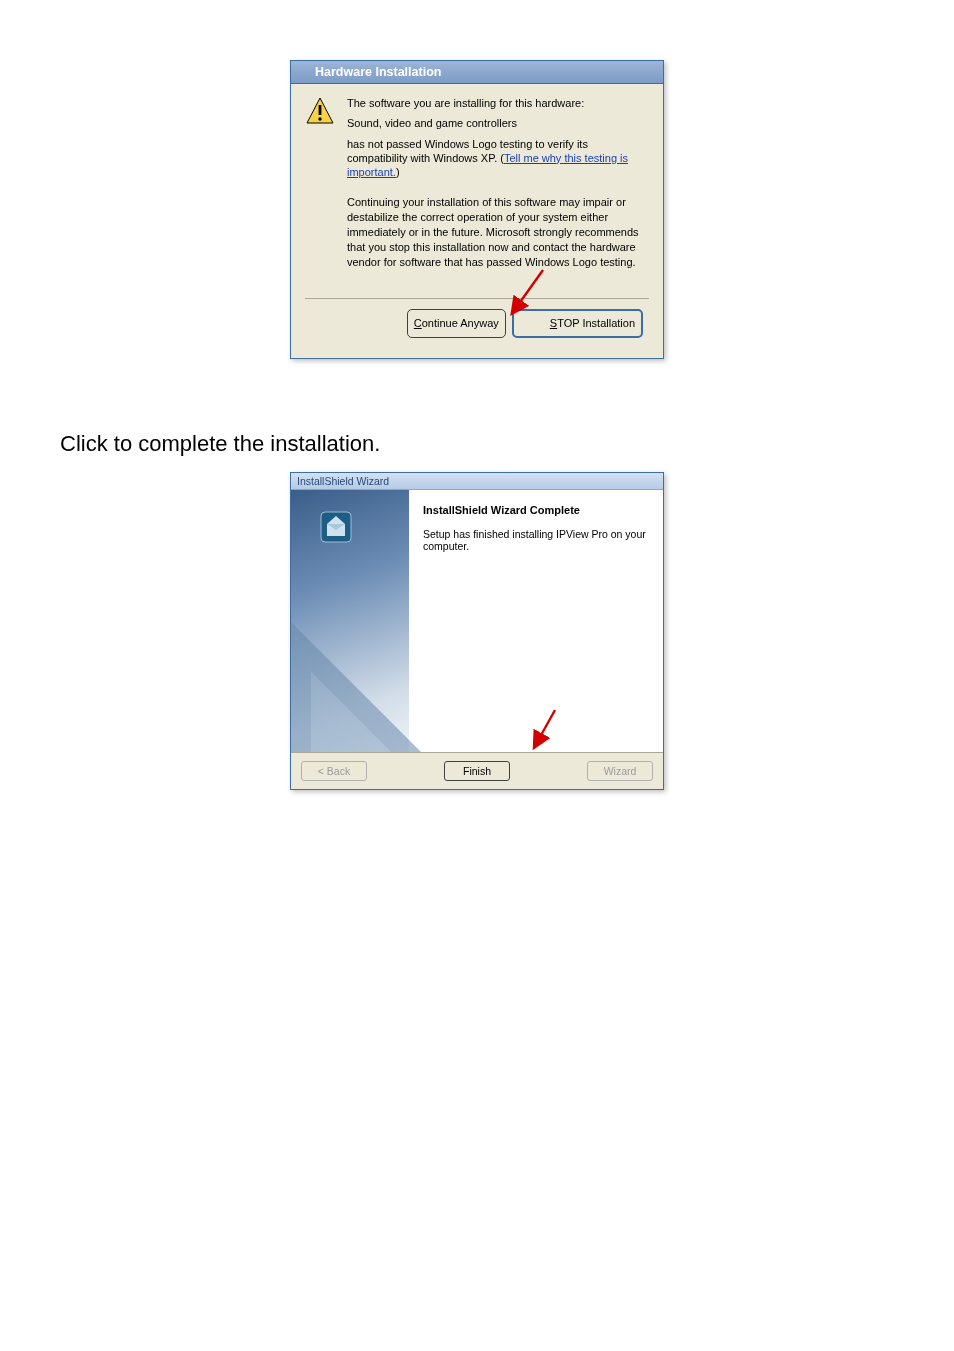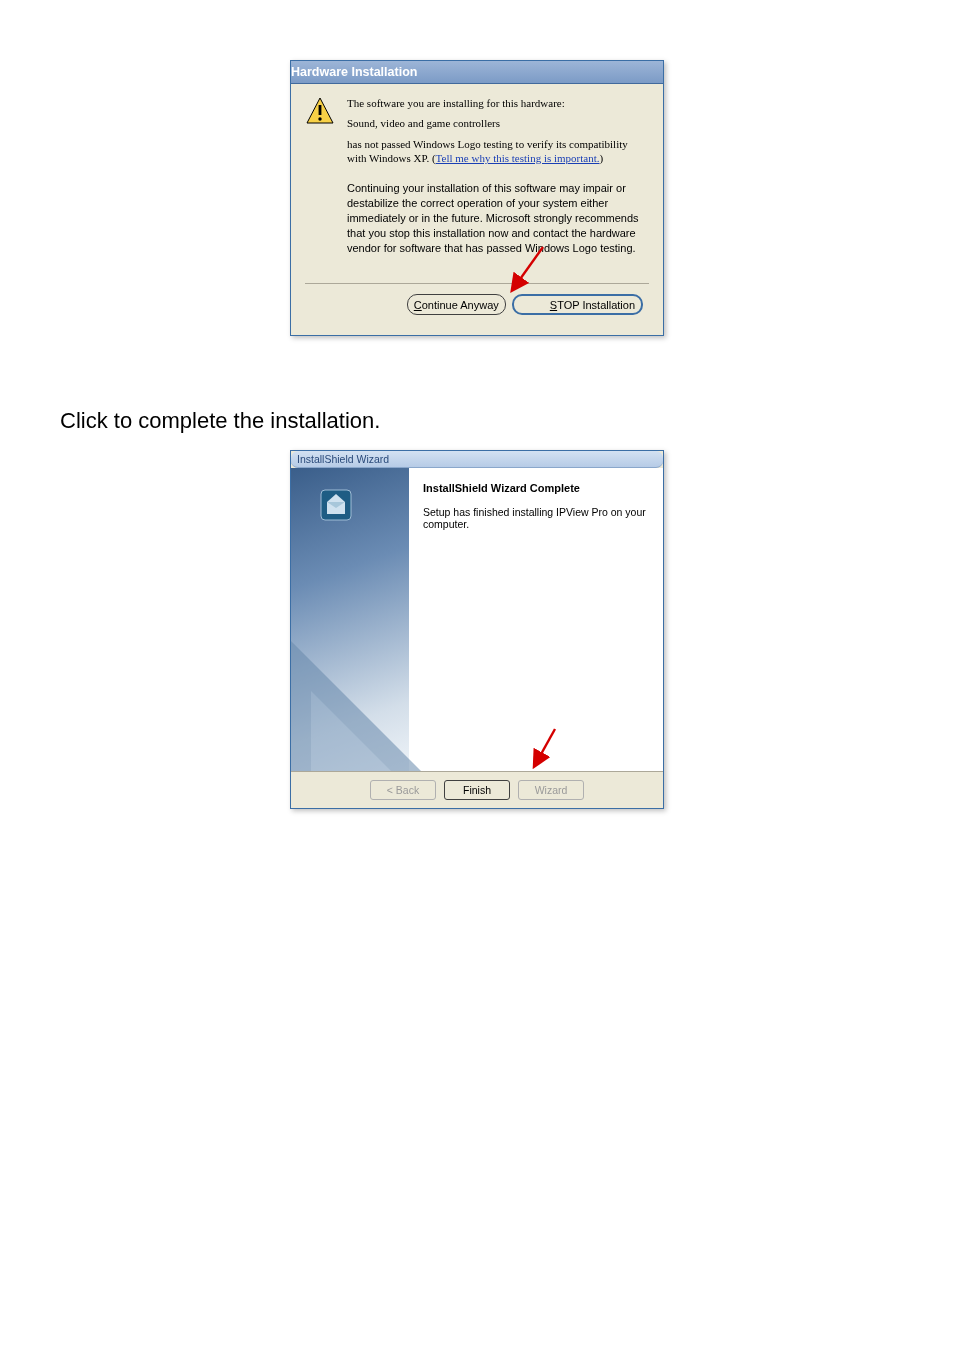--- a/index.html
+++ b/index.html
@@ -30,42 +30,42 @@
     background: #ece9d8;
     font-family: Tahoma, Arial, sans-serif;
     box-shadow: 2px 2px 5px rgba(0,0,0,0.25);
   }
   .xp-title-inactive {
     height: 22px;
     background: linear-gradient(to bottom, #9db5d7, #7c9bc6);
     color: #fff;
     font-size: 12.5px;
     font-weight: bold;
-    padding-left: 0;
+    padding-left: 24px;
     display: flex;
     align-items: center;
     border-bottom: 1px solid #416a9c;
   }
   .xp-content {
     padding: 12px 14px 10px 14px;
     font-size: 11px;
     color: #000;
     position: relative;
   }
   .xp-row-icon {
     display: flex;
     gap: 12px;
   }
   .warn-icon {
     width: 30px; height: 30px;
     flex: 0 0 30px;
     display: flex; align-items: center; justify-content: center;
   }
   .warn-icon svg { display: block; }
-  .msg-block { flex: 1; font-family: Liberation Serif, serif; }
+  .msg-block { flex: 1; }
   .msg-line { margin-bottom: 6px; line-height: 1.3; }
   .msg-line.compat { }
   .link {
     color: #1a3fb5; text-decoration: underline; cursor: pointer;
   }
   .bold-warning {
     font-weight: normal;
     font-size: 11px;
     line-height: 1.35;
     margin-top: 10px;
@@ -78,26 +78,26 @@
     margin: 28px 0 0 0;
   }
   .xp-buttons {
     display: flex;
     justify-content: flex-end;
     gap: 6px;
     padding: 10px 6px 10px 6px;
   }
   .xp-btn {
     min-width: 98px;
-    height: 21px;
+    height: 29px;
     font-size: 11px;
     font-family: Tahoma, Arial, sans-serif;
     background: #ece9d8;
     border: 1px solid #404040;
-    border-radius: 10px;
+    border-radius: 5px;
     padding: 0 6px;
     cursor: pointer;
   }
   .xp-btn.default {
     border: 2px solid #3b6ea5;
     padding-left: 36px;
   }
   .red-arrow {
     position: absolute;
   }
@@ -114,26 +114,25 @@
     box-shadow: 2px 2px 5px rgba(0,0,0,0.25);
   }
   .is-title {
     height: 16px;
     background: linear-gradient(to bottom, #d3e1f2, #b6cbe6);
     color: #2a4a7a;
     font-size: 10.5px;
     padding-left: 6px;
     display: flex; align-items: center;
     border-bottom: 1px solid #8aa7cb;
-    border-radius: 7px;
   }
   .is-body {
     display: flex;
     background: #fff;
-    height: 303px;
+    height: 262px;
     position: relative;
     overflow: hidden;
   }
   .is-sideimg {
     width: 118px;
     background: linear-gradient(160deg, #3a5e8a 0%, #6b8cb4 35%, #d3dee9 80%, #eef3f8 100%);
     position: relative;
   }
   .is-sideimg svg.boxicon {
     position: absolute; left: 28px; top: 20px;
@@ -154,21 +153,21 @@
     margin-bottom: 12px;
   }
   .is-desc {
     font-size: 10.5px;
   }
   .is-footer {
     border-top: 1px solid #aca899;
     background: #ece9d8;
     padding: 8px 10px;
     display: flex;
-    justify-content: center;
+    justify-content: space-between;
     gap: 8px;
   }
   .is-btn {
     width: 66px;
     height: 20px;
     font-size: 10.5px;
     font-family: Tahoma, Arial, sans-serif;
     background: #ece9d8;
     border: 1px solid #404040;
     border-radius: 3px;

